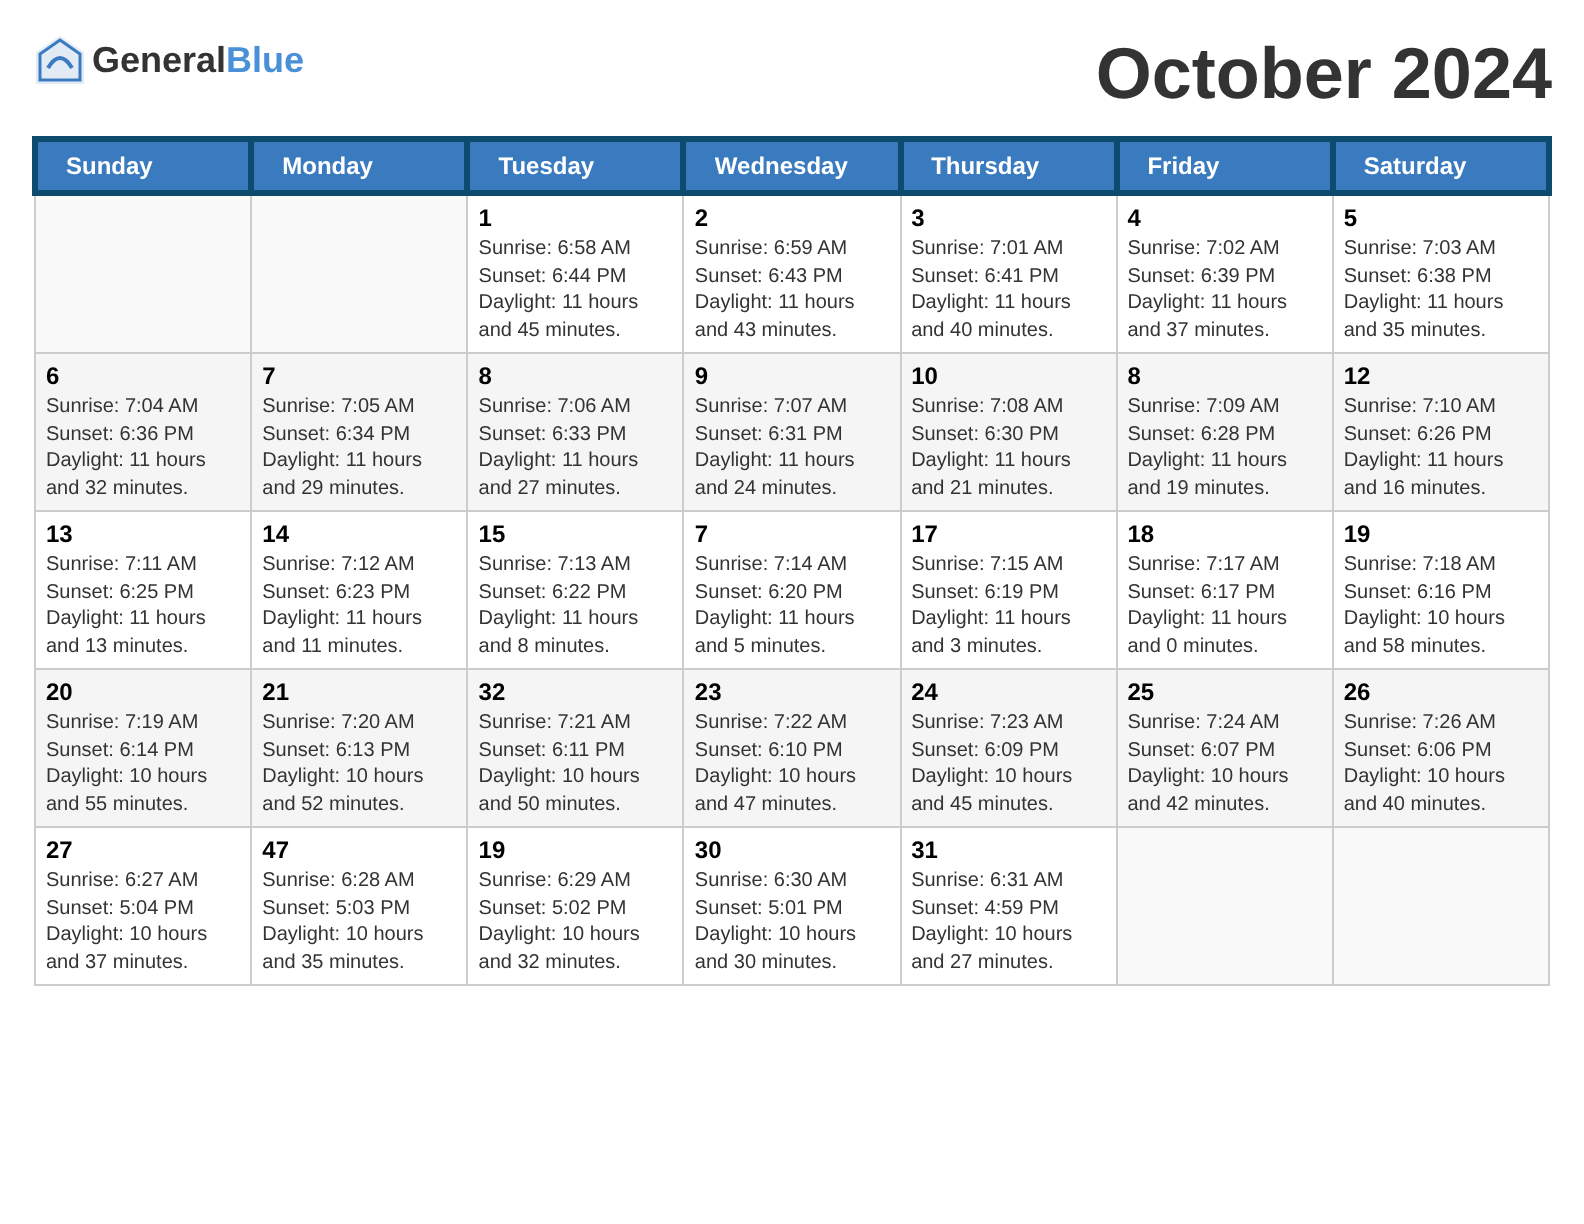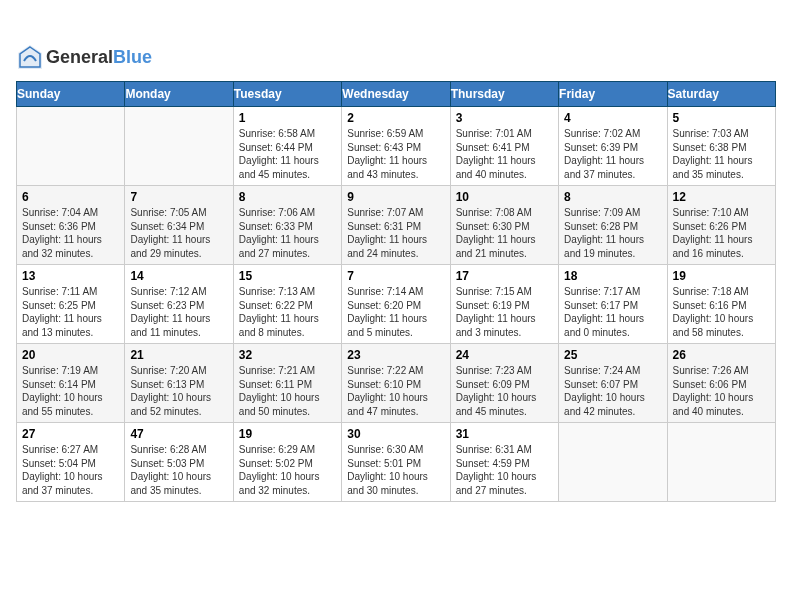--- a/index.html
+++ b/index.html
@@ -12,21 +12,20 @@
     }
     .header {
       display: flex;
       justify-content: space-between;
       align-items: flex-start;
       margin-bottom: 10px;
     }
     .logo {
       display: flex;
       align-items: center;
-      margin-top: 27px;
     }
     .logo-text-general {
       font-size: 18px;
       font-weight: bold;
       color: #333;
     }
     .logo-text-blue {
       font-size: 18px;
       font-weight: bold;
       color: #4a90d9;
@@ -49,25 +48,25 @@
       color: #555;
     }
     .calendar {
       width: 100%;
       border-collapse: collapse;
       font-size: 11px;
     }
     .calendar th {
       background-color: #3a7abf;
       color: white;
-      padding: 5px 0;
+      padding: 5px 14px;
       text-align: left;
       font-size: 12px;
       font-weight: bold;
-      border: 1px solid #0c4a6e;
+      border: 3px solid #0c4a6e;
     }
     .calendar td {
       border: 1px solid #ccc;
       vertical-align: top;
       padding: 4px 5px;
       width: calc(100% / 7);
       min-height: 80px;
       background: #fff;
     }
     .calendar tr:nth-child(even) td {
@@ -99,20 +98,21 @@
     <svg class="logo-icon" viewBox="0 0 28 28" xmlns="http://www.w3.org/2000/svg">
       <polygon points="14,2 26,10 26,26 2,26 2,10" fill="#3a7abf" opacity="0.15"></polygon>
       <polygon points="14,4 24,11 24,24 4,24 4,11" fill="none" stroke="#3a7abf" stroke-width="1.5"></polygon>
       <path d="M8,18 Q14,8 20,18" fill="none" stroke="#3a7abf" stroke-width="2"></path>
     </svg>
     <div>
       <span class="logo-text-general">General</span><span class="logo-text-blue">Blue</span>
     </div>
   </div>
   <div class="title-section">
+    <div class="month-title">October 2024</div>
   </div>
 </div>
 
 <table class="calendar">
   <thead>
     <tr>
     <th>Sunday</th>
         <th>Monday</th>
         <th>Tuesday</th>
         <th>Wednesday</th>

